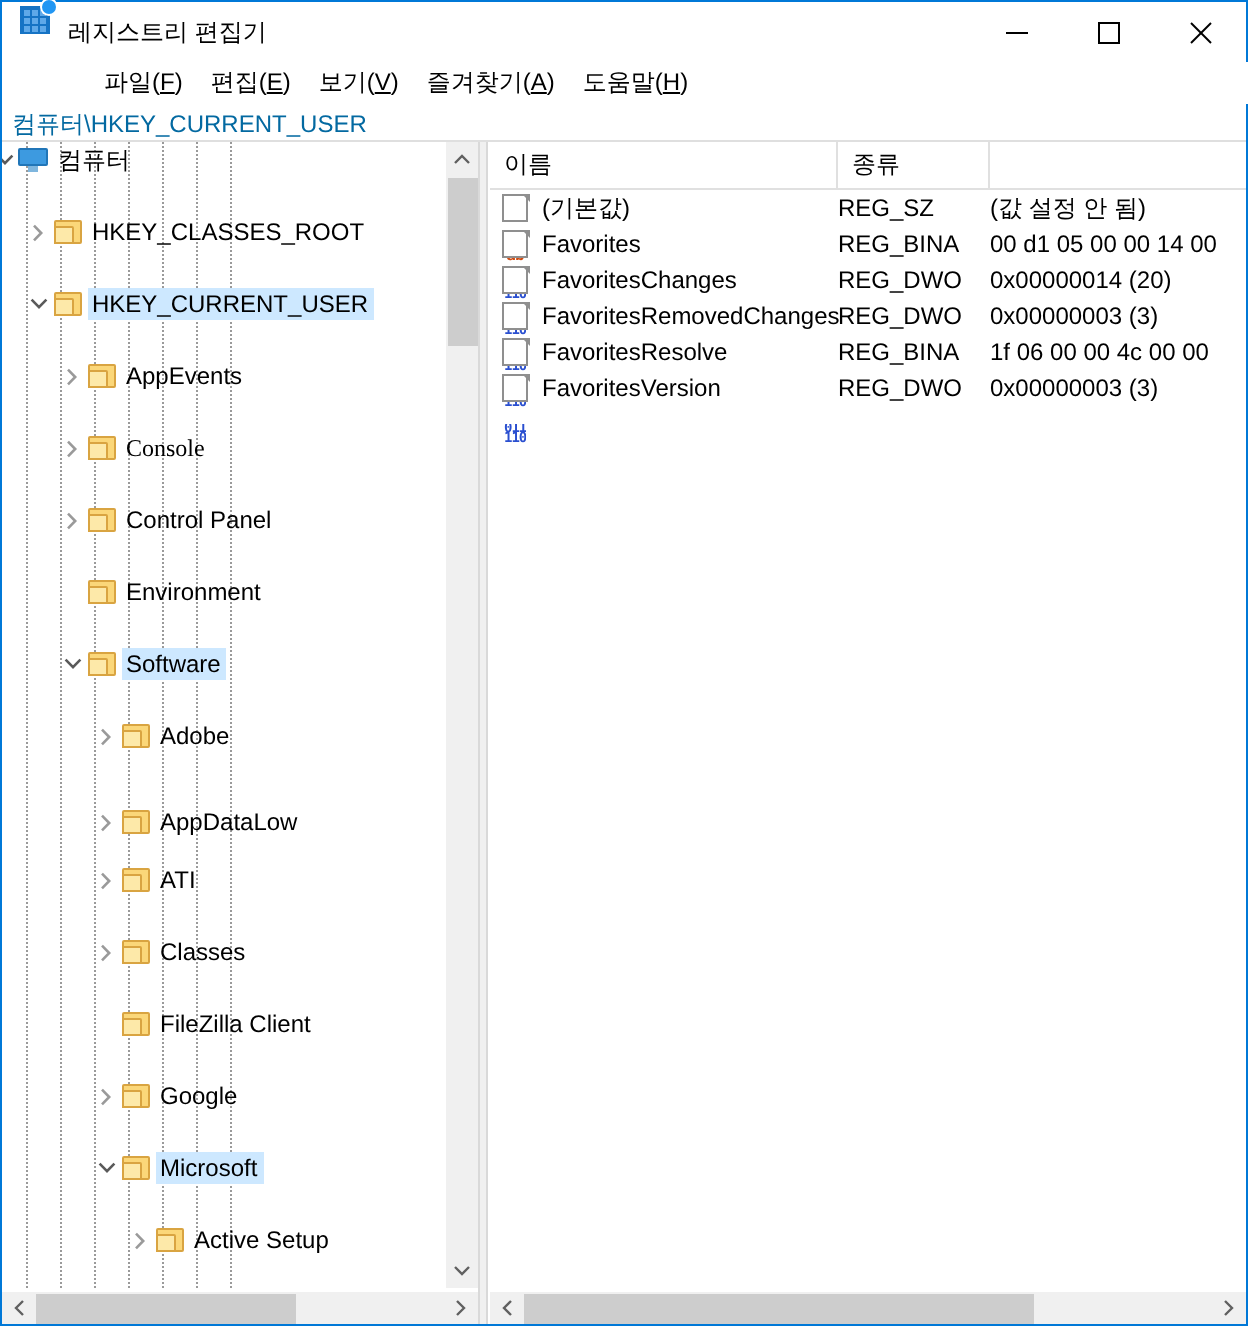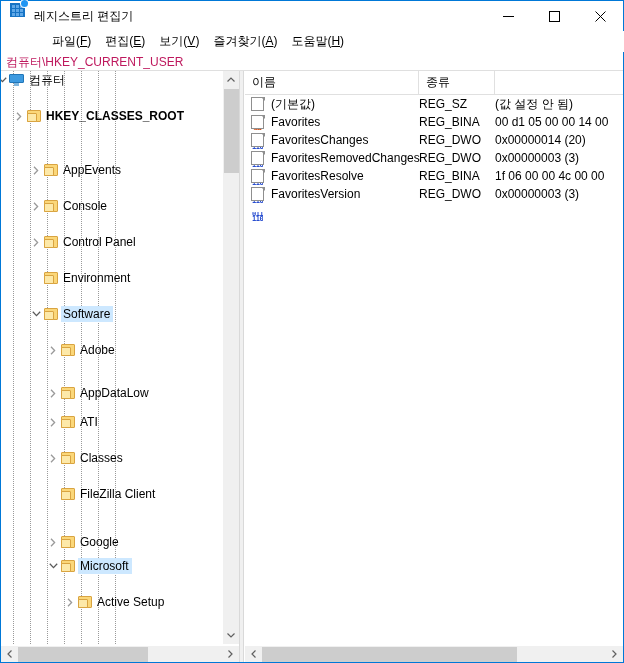--- a/index.html
+++ b/index.html
@@ -82,21 +82,21 @@
   .menuitem .acc { text-decoration: underline; }
 
   
   .addressbar {
     position: absolute; left: 0; top: 51px;
     width: 622px; height: 19px;
     box-sizing: border-box;
     border-top: 1px solid #ffffff;
     border-bottom: 1px solid #dfdfdf;
     background: #ffffff;
-    font-size: 12px; color: #be185d;
+    font-size: 12px; color: #0369a1;
     line-height: 18px;
     padding-left: 5px;
     white-space: nowrap;
     overflow: hidden;
   }
 
   
   .panes {
     position: absolute; left: 0; top: 70px;
     width: 622px; height: 591px;
@@ -407,37 +407,51 @@
               <svg width="6" height="9" viewBox="0 0 6 9">
                 <path d="M1 0.8 L4.6 4.5 L1 8.2" fill="none" stroke="#9a9a9a" stroke-width="1.3"></path>
               </svg>
             </span>
             <span class="ficon" style="left: 25px;">
               <span class="folder">
                 <span class="back"></span>
                 <span class="front"></span>
               </span>
             </span>
-            <span class="tlabel" style="left: 43px; font-weight: bold;">HKEY_CLASSES_ROOT</span>
+            <span class="tlabel" style="left: 43px;">HKEY_CLASSES_ROOT</span>
+          </div>
+          <div class="tnode" style="top: 36px;">
+            <span class="twisty" style="left: 10px;">
+              <svg width="9" height="6" viewBox="0 0 9 6">
+                <path d="M0.8 0.8 L4.5 4.6 L8.2 0.8" fill="none" stroke="#5a5a5a" stroke-width="1.3"></path>
+              </svg>
+            </span>
+            <span class="ficon" style="left: 25px;">
+              <span class="folder">
+                <span class="back"></span>
+                <span class="front"></span>
+              </span>
+            </span>
+            <span class="tlabel sel" style="left: 43px;">HKEY_CURRENT_USER</span>
           </div>
           <div class="tnode" style="top: 54px;">
             <span class="twisty" style="left: 27px;">
               <svg width="6" height="9" viewBox="0 0 6 9">
                 <path d="M1 0.8 L4.6 4.5 L1 8.2" fill="none" stroke="#9a9a9a" stroke-width="1.3"></path>
               </svg>
             </span>
             <span class="ficon" style="left: 42px;">
               <span class="folder">
                 <span class="back"></span>
                 <span class="front"></span>
               </span>
             </span>
             <span class="tlabel" style="left: 60px;">AppEvents</span>
           </div>
-          <div class="tnode" style="top: 72px;">
+          <div class="tnode" style="top: 72px; font-family: Liberation Serif, serif;">
             <span class="twisty" style="left: 27px;">
               <svg width="6" height="9" viewBox="0 0 6 9">
                 <path d="M1 0.8 L4.6 4.5 L1 8.2" fill="none" stroke="#9a9a9a" stroke-width="1.3"></path>
               </svg>
             </span>
             <span class="ficon" style="left: 42px;">
               <span class="folder">
                 <span class="back"></span>
                 <span class="front"></span>
               </span>
@@ -539,21 +553,21 @@
           </div>
           <div class="tnode" style="top: 216px;">
             <span class="ficon" style="left: 59px;">
               <span class="folder">
                 <span class="back"></span>
                 <span class="front"></span>
               </span>
             </span>
             <span class="tlabel" style="left: 77px;">FileZilla Client</span>
           </div>
-          <div class="tnode" style="top: 246px;">
+          <div class="tnode" style="top: 234px;">
             <span class="twisty" style="left: 44px;">
               <svg width="6" height="9" viewBox="0 0 6 9">
                 <path d="M1 0.8 L4.6 4.5 L1 8.2" fill="none" stroke="#9a9a9a" stroke-width="1.3"></path>
               </svg>
             </span>
             <span class="ficon" style="left: 59px;">
               <span class="folder">
                 <span class="back"></span>
                 <span class="front"></span>
               </span>

